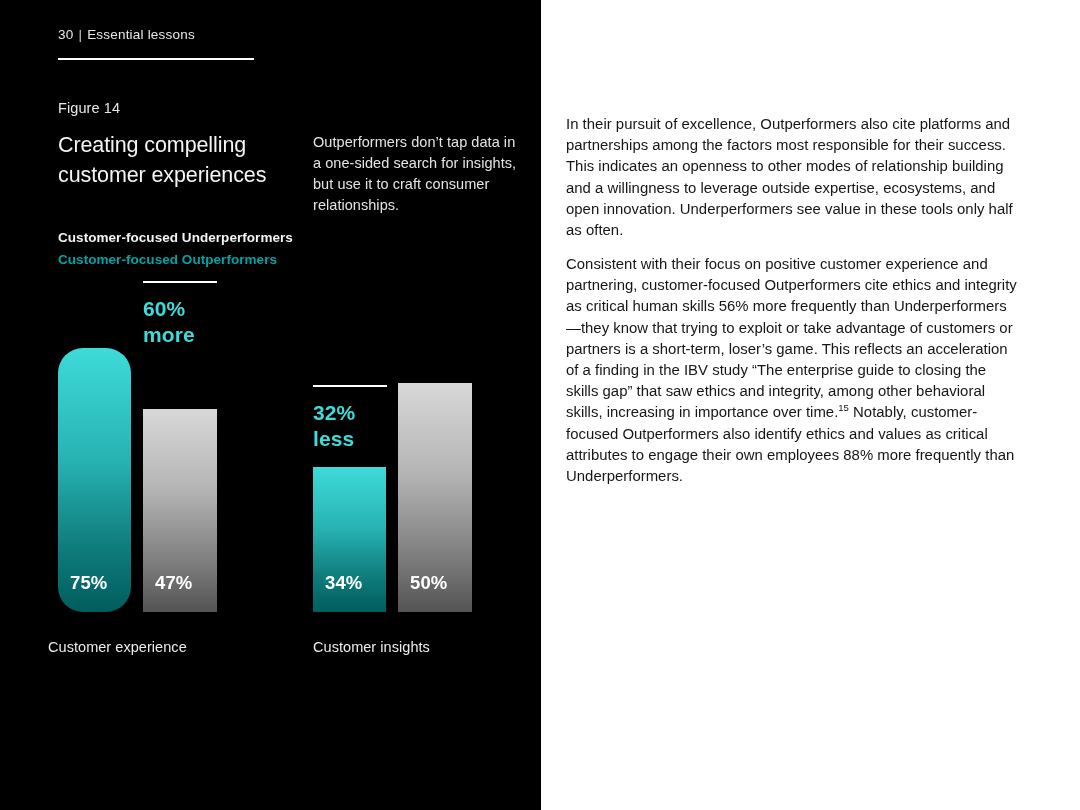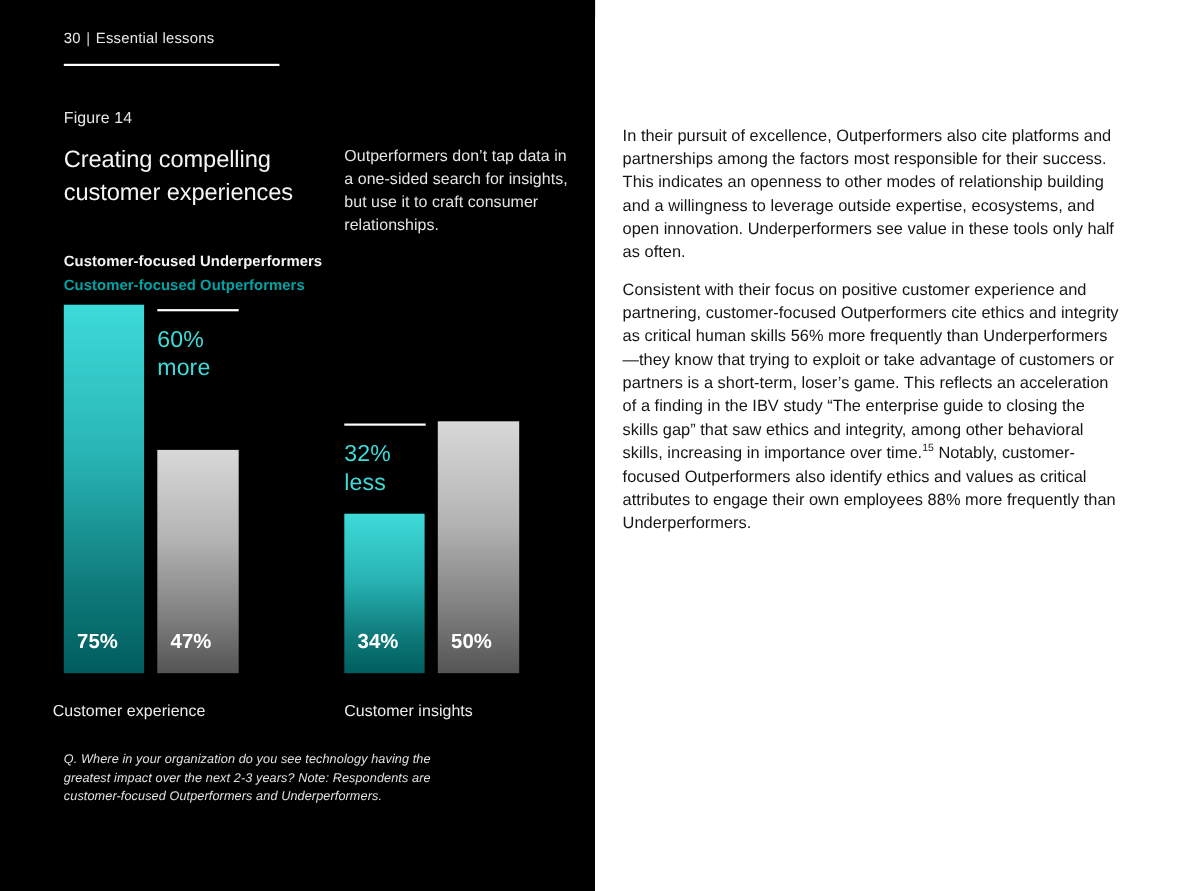--- a/index.html
+++ b/index.html
@@ -121,21 +121,21 @@
   .callout-rule {
     width: 74px;
     height: 2px;
     background: #ffffff;
     margin-bottom: 13px;
   }
   .callout-text {
     font-size: 21px;
     line-height: 26px;
     color: #3ddbd9;
-    font-weight: 400;
+    font-weight: 700;
     letter-spacing: 0.1px;
   }
 
   .cat-label {
     position: absolute;
     top: 639px;
     font-size: 14.5px;
     color: #ececec;
     letter-spacing: 0.05px;
     white-space: nowrap;
@@ -192,21 +192,21 @@
     <div class="figure-title">Creating compelling customer experiences</div>
     <div class="side-note">Outperformers don’t tap data in a one-sided search for insights, but use it to craft consumer relationships.</div>
 
     <div class="legend">
       <div class="legend-item" style="color:#f4f4f4">Customer-focused Underperformers</div>
       <div class="legend-item" style="color:#00a4a6">Customer-focused Outperformers</div>
     </div>
 
     <div class="chart">
 
-      <div class="bar bar-teal" style="left:58px; width:73px; height:335px;">
+      <div class="bar bar-teal" style="left:58px; width:73px; height:264px;border-radius:25px;">
         <span class="bar-value">75%</span>
       </div>
 
       <div class="bar bar-gray" style="left:143px; width:74px; height:203px;">
         <span class="bar-value">47%</span>
       </div>
 
       <div class="callout" style="left:143px; top:281px;">
         <div class="callout-rule"></div>
         <div class="callout-text">
@@ -230,21 +230,20 @@
         <div class="callout-text">
           <div>32%</div>
           <div>less</div>
         </div>
       </div>
 
       <div class="cat-label" style="left:313px;">Customer insights</div>
 
     </div>
 
-    <div class="source-note">Q. Where in your organization do you see technology having the greatest impact over the next 2-3 years? Note: Respondents are customer-focused Outperformers and Underperformers.</div>
 
   </div>
 
   <div class="right-panel">
 
     <p class="body-copy para-1">In their pursuit of excellence, Outperformers also cite platforms and partnerships among the factors most responsible for their success. This indicates an openness to other modes of relationship building and a willingness to leverage outside expertise, ecosystems, and open innovation. Underperformers see value in these tools only half as often.</p>
 
     <p class="body-copy para-2"><span>Consistent with their focus on positive customer experience and partnering, customer-focused Outperformers cite ethics and integrity as critical human skills 56% more frequently than Underperformers—they know that trying to exploit or take advantage of customers or partners is a short-term, loser’s game. This reflects an acceleration of a finding in the IBV study “The enterprise guide to closing the skills gap” that saw ethics and integrity, among other behavioral skills, increasing in importance over time.</span><sup>15</sup><span> Notably, customer-focused Outperformers also identify ethics and values as critical attributes to engage their own employees 88% more frequently than Underperformers.</span></p>
 
   </div>

